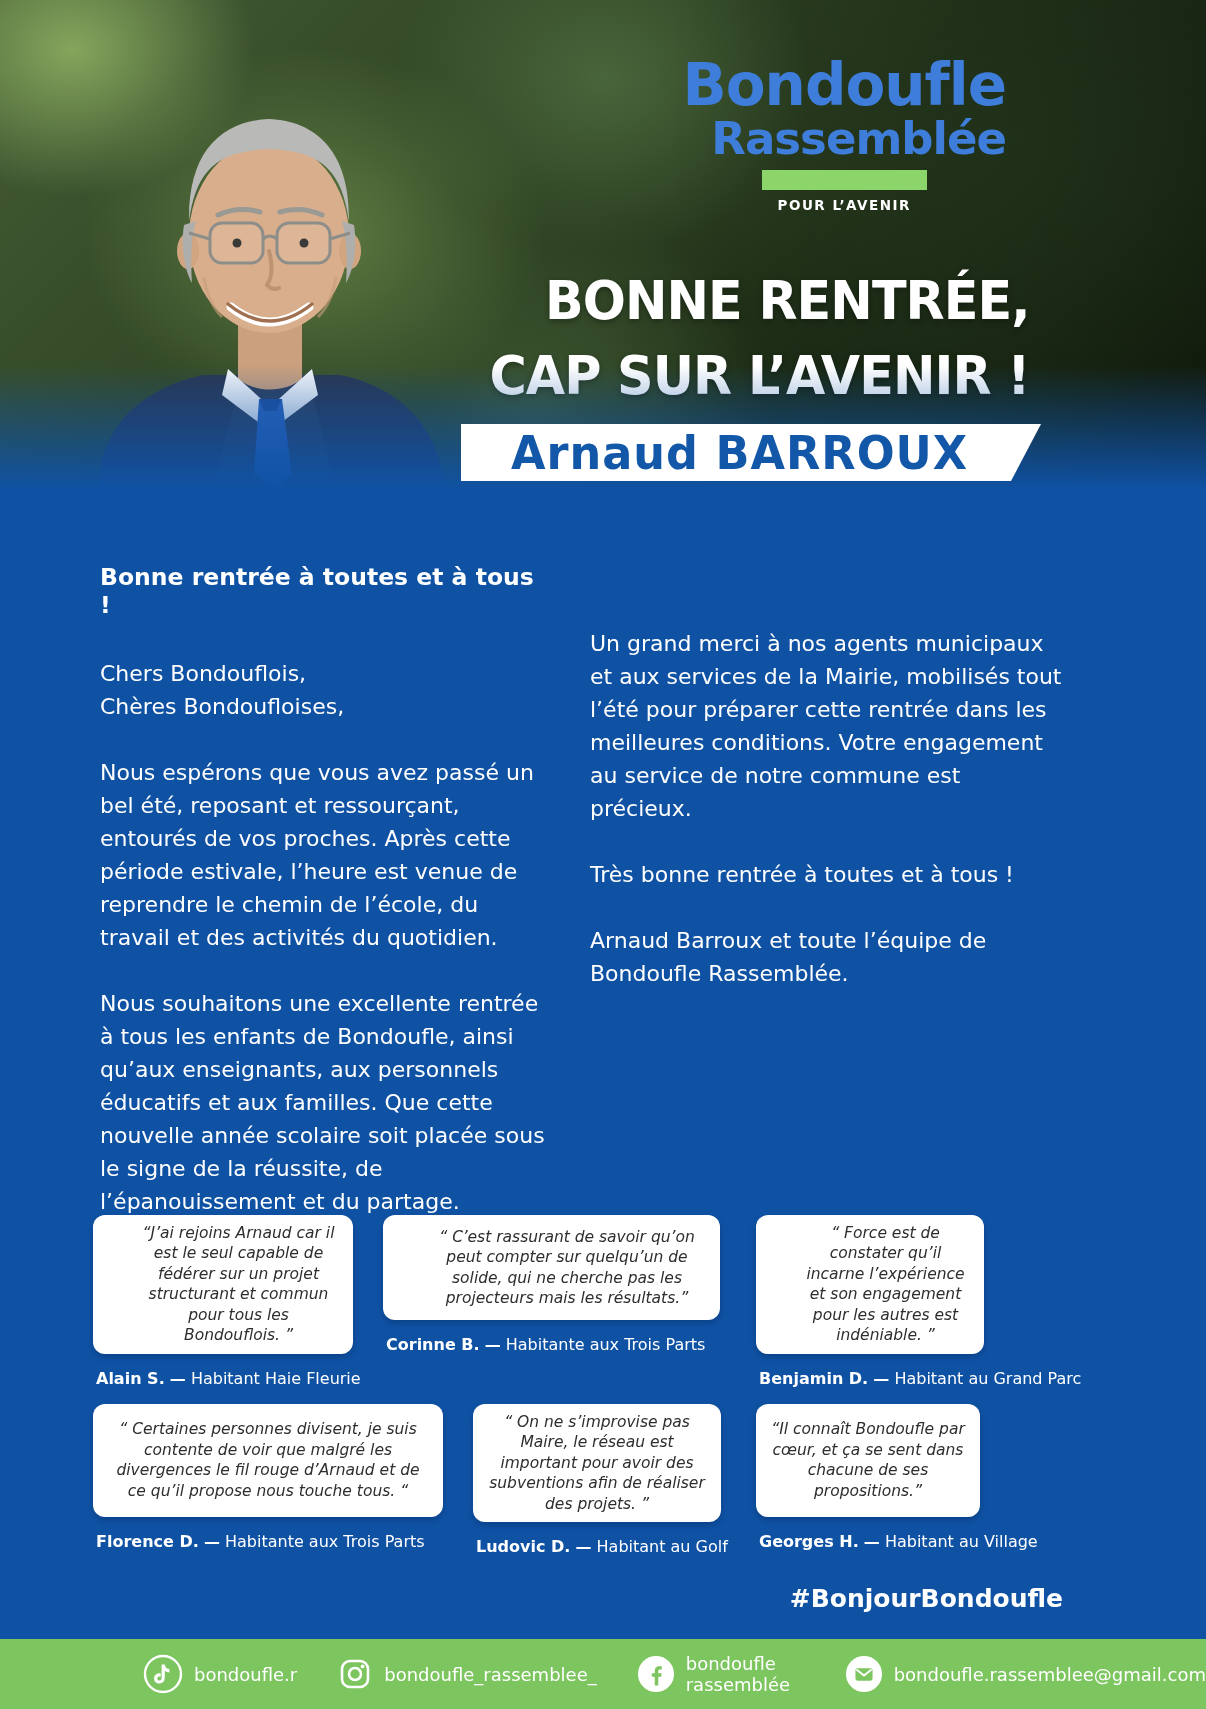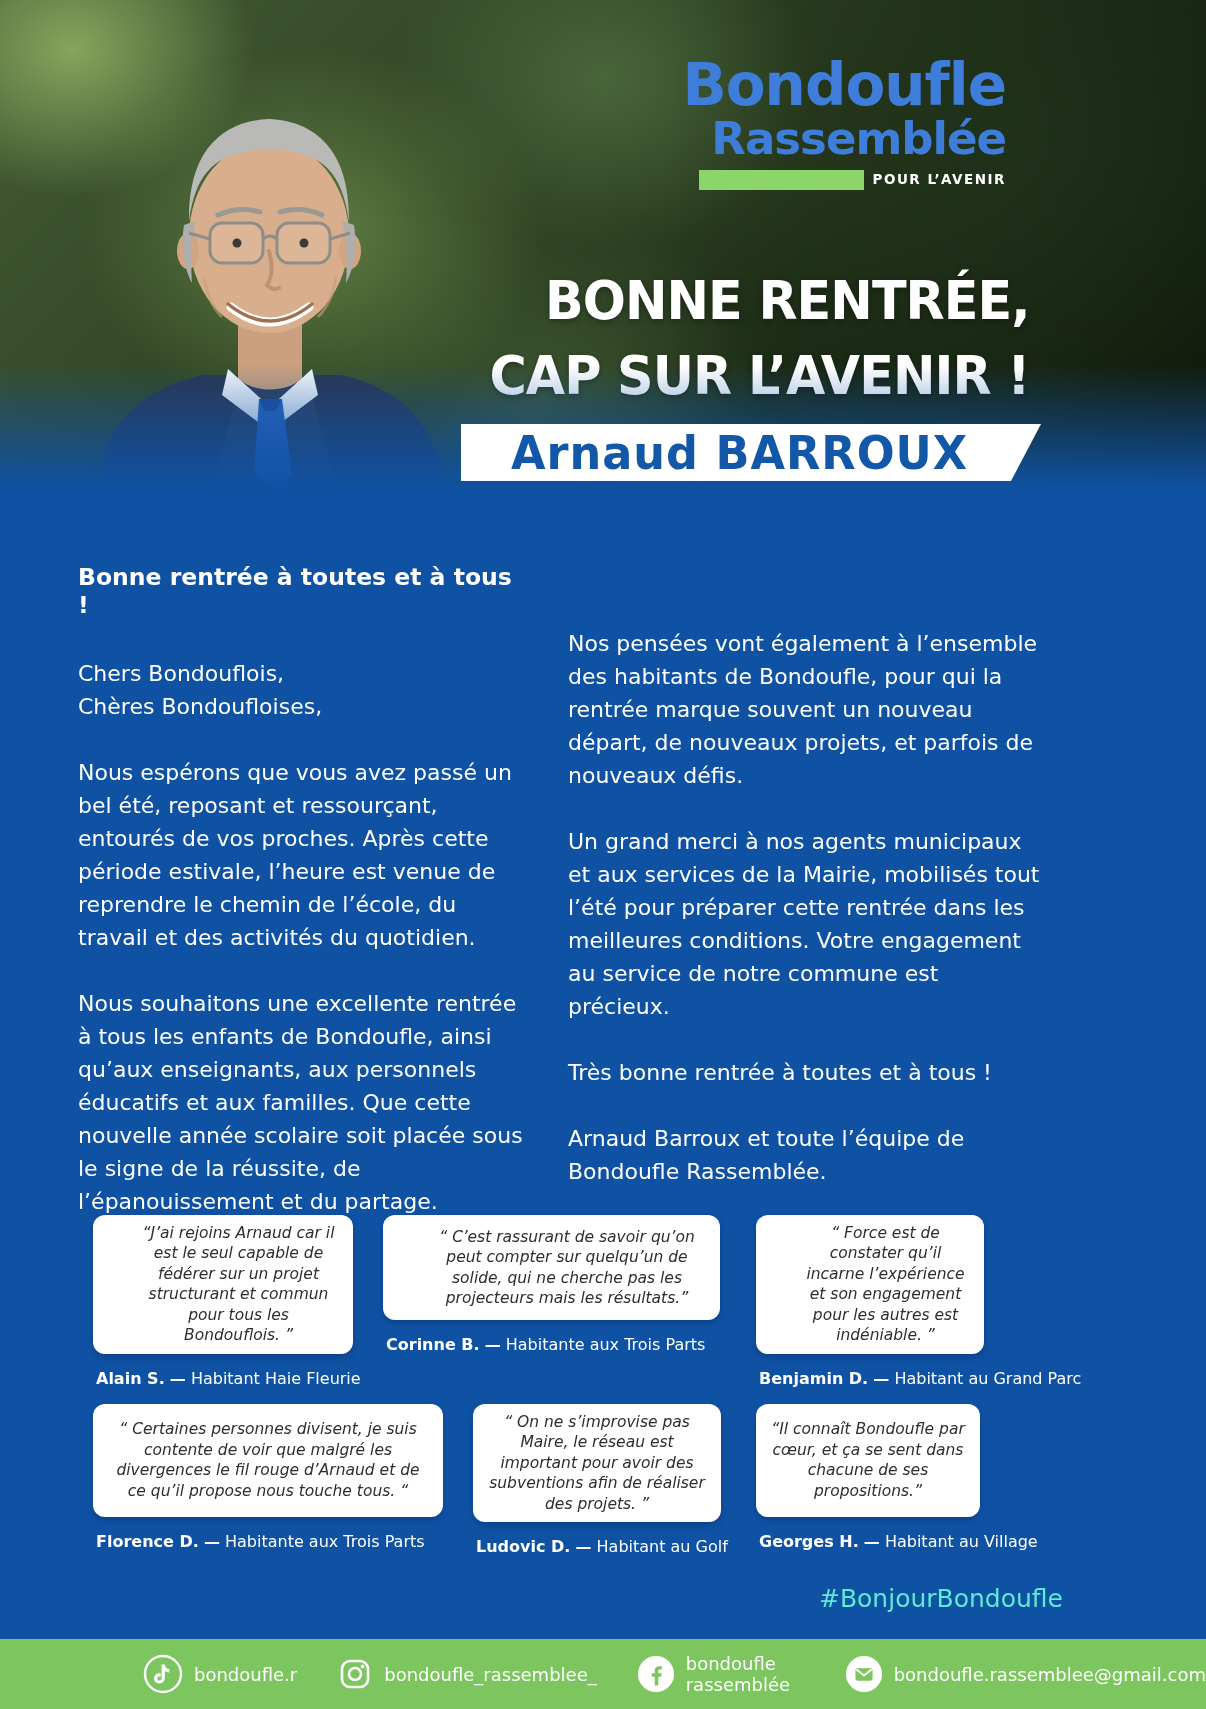--- a/index.html
+++ b/index.html
@@ -18,37 +18,37 @@
       linear-gradient(135deg,#445c35 0%,#2c4021 45%,#151f0e 100%);}
   .hero-vignette{position:absolute;inset:0;background:linear-gradient(to right, rgba(0,0,0,0) 55%, rgba(8,14,6,.35) 100%);}
   .hero-fade{position:absolute;left:0;right:0;bottom:0;height:125px;
       background:linear-gradient(to bottom, rgba(15,82,164,0) 0%, rgba(15,82,164,.55) 55%, #0F52A4 100%);}
   .man{position:absolute;left:92px;top:55px;width:360px;height:435px;}
 
   
   .logo{position:absolute;top:56px;right:200px;text-align:right;line-height:1;}
   .logo-l1{font-size:58px;font-weight:bold;color:#3E7DDA;letter-spacing:-1px;}
   .logo-l2{font-size:45px;font-weight:bold;color:#3E7DDA;letter-spacing:-1px;margin-top:2px;}
-  .logo-tag{display:flex;align-items:center;justify-content:flex-end;gap:9px;margin-top:9px;}
+  .logo-tag{display:flex;align-items:center;justify-content:flex-end;gap:9px;margin-top:9px;flex-direction:column;}
   .logo-bar{width:165px;height:20px;background:#8CD56B;}
   .logo-tagline{font-size:13.5px;font-weight:bold;color:#ffffff;letter-spacing:1.5px;}
 
   
   .hero-title{position:absolute;top:264px;right:176px;text-align:right;color:#fff;
       font-weight:bold;font-size:54px;line-height:1.38;letter-spacing:-1px;
       text-shadow:0 2px 7px rgba(0,0,0,.35);}
   .hero-title .tline{display:block;transform:scaleX(.94);transform-origin:right center;white-space:nowrap;}
   .name-banner{position:absolute;top:424px;left:461px;width:580px;height:57px;background:#ffffff;
       clip-path:polygon(0 0,100% 0,calc(100% - 30px) 100%,0 100%);
       display:flex;align-items:center;justify-content:center;padding-right:22px;box-sizing:border-box;}
   .name-banner span{color:#1358A8;font-weight:bold;font-size:46px;letter-spacing:1px;white-space:nowrap;
       transform:scaleX(.97);}
 
   
-  .letter{position:absolute;top:563px;left:78px;width:1026px;display:flex;gap:38px;}
+  .letter{position:absolute;top:563px;left:100px;width:1026px;display:flex;gap:38px;}
   .col-left{width:452px;flex:none;}
   .col-right{width:472px;flex:none;margin-top:64px;}
   .greeting{font-weight:bold;font-size:23.5px;margin:0 0 38px 0;}
   .para{font-size:22px;line-height:1.5;margin:0 0 33px 0;white-space:pre-line;}
 
   
   .supporters{position:absolute;top:1196px;left:93px;width:1026px;}
   .sup-heading{font-size:23px;font-weight:bold;letter-spacing:.5px;margin:0;line-height:28px;}
   .cards-row{display:flex;margin-top:19px;align-items:flex-start;}
   .cards-row.row2{margin-top:16px;}
@@ -57,21 +57,21 @@
       padding:8px 14px;box-sizing:border-box;color:#2e2e2e;font-style:italic;font-size:15.5px;
       line-height:1.32;text-align:center;box-shadow:0 3px 6px rgba(0,25,70,.3);}
   .row1 .card{min-height:105px;padding-left:45px;}
   .row2 .card{min-height:113px;}
   .c1{width:260px;} .c2{width:337px;margin-left:30px;} .c3{width:228px;margin-left:36px;}
   .c4{width:350px;} .c5{width:248px;margin-left:30px;} .c6{width:224px;margin-left:35px;}
   .caption{margin-top:15px;font-size:16px;padding-left:3px;color:#fff;white-space:nowrap;}
   .caption b{font-weight:bold;}
 
   
-  .hashtag{position:absolute;top:1584px;right:143px;font-size:25px;font-weight:normal;color:#5eead4;}
+  .hashtag{position:absolute;top:1584px;right:143px;font-size:25px;font-weight:bold;color:#ffffff;}
   .footer{position:absolute;left:0;bottom:0;width:100%;height:70px;background:#7CC55F;
       display:flex;align-items:center;padding-left:143px;box-sizing:border-box;gap:40px;}
   .f-item{display:flex;align-items:center;gap:11px;color:#ffffff;font-size:18px;cursor:pointer;}
   .f-item svg{display:block;}
 </style>
 </head>
 <body>
 
 <div class="page">
 
@@ -143,21 +143,20 @@
 
   <div class="letter">
     <div class="col-left">
       <p class="greeting">Bonne rentrée à toutes et à tous !</p>
       <p class="para">Chers Bondouflois,
 Chères Bondoufloises,</p>
       <p class="para">Nous espérons que vous avez passé un bel été, reposant et ressourçant, entourés de vos proches. Après cette période estivale, l’heure est venue de reprendre le chemin de l’école, du travail et des activités du quotidien.</p>
       <p class="para">Nous souhaitons une excellente rentrée à tous les enfants de Bondoufle, ainsi qu’aux enseignants, aux personnels éducatifs et aux familles. Que cette nouvelle année scolaire soit placée sous le signe de la réussite, de l’épanouissement et du partage.</p>
     </div>
     <div class="col-right">
-      <p class="para">Nos pensées vont également à l’ensemble des habitants de Bondoufle, pour qui la rentrée marque souvent un nouveau départ, de nouveaux projets, et parfois de nouveaux défis.</p>
       <p class="para">Un grand merci à nos agents municipaux et aux services de la Mairie, mobilisés tout l’été pour préparer cette rentrée dans les meilleures conditions. Votre engagement au service de notre commune est précieux.</p>
       <p class="para">Très bonne rentrée à toutes et à tous !</p>
       <p class="para">Arnaud Barroux et toute l’équipe de Bondoufle Rassemblée.</p>
     </div>
   </div>
 
   <div class="supporters">
 
     <div class="cards-row row1">
       <div class="cell c1">

